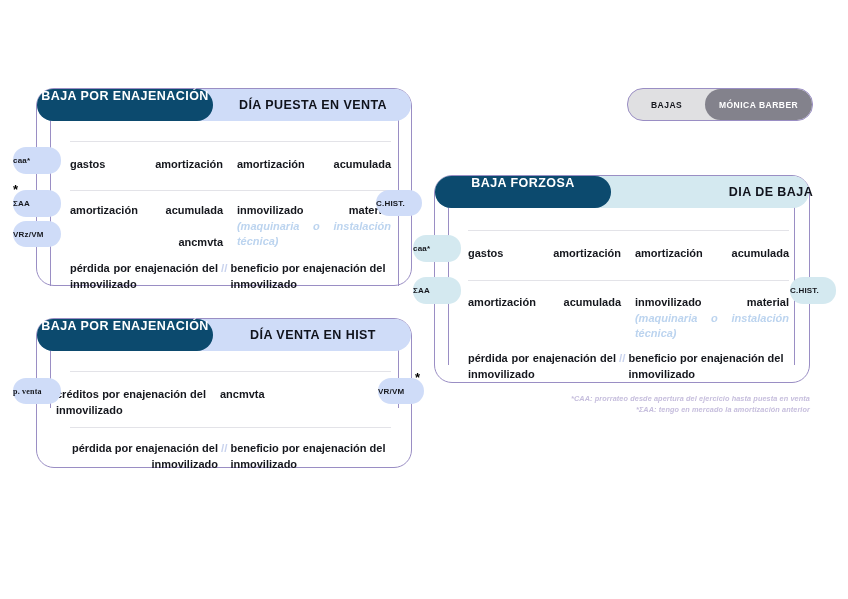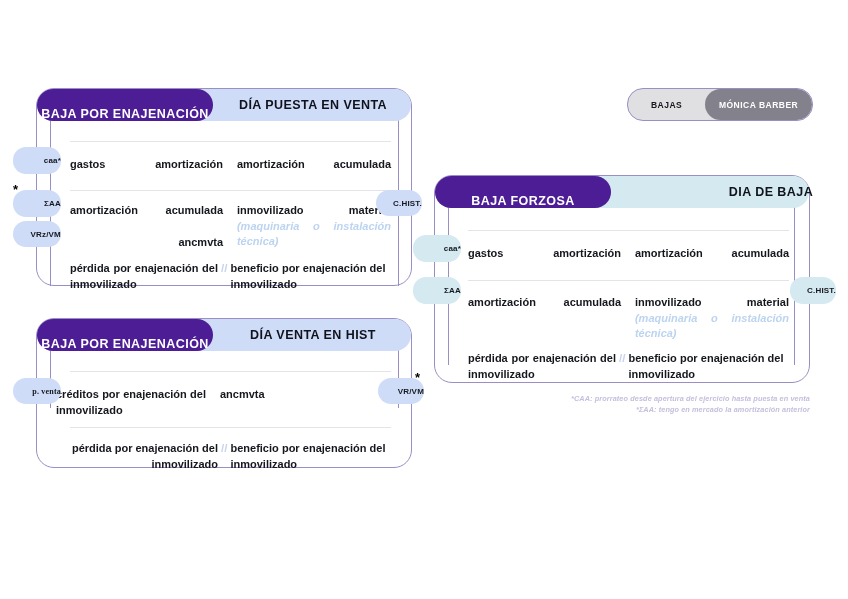--- a/index.html
+++ b/index.html
@@ -21,24 +21,24 @@
     background:#ffffff;
     box-sizing:border-box;
   }
   .head-tint{
     position:absolute;left:0;top:0;height:32px;width:100%;
     border-radius:18px;
     z-index:1;
   }
   .head-black{
     position:absolute;left:0;top:0;height:32px;
-    background:#4c1d95;
+    background:#0c4a6e;
     border-radius:18px;
     z-index:2;
-    display:flex;align-items:flex-end;justify-content:center;
+    display:flex;align-items:flex-start;justify-content:center;
   }
   .head-black span{
     color:#ffffff;
     font-size:12.5px;
     font-weight:bold;
     letter-spacing:.45px;
     white-space:nowrap;
   }
   .head-right{
     position:absolute;top:0;height:32px;
@@ -93,21 +93,21 @@
   
   .vline{
     position:absolute;
     width:1.4px;
     background:#9a8ec4;
     z-index:1;
   }
   .pill{
     position:absolute;
     border-radius:13px;
-    display:flex;align-items:center;justify-content:flex-end;
+    display:flex;align-items:center;justify-content:flex-start;
     font-size:8px;
     font-weight:bold;
     color:#15171d;
     letter-spacing:.2px;
     z-index:3;
     white-space:nowrap;
   }
   .pill.blue{background:#cfdcf8;}
   .pill.cyan{background:#d4e9f0;}
   .aster{

